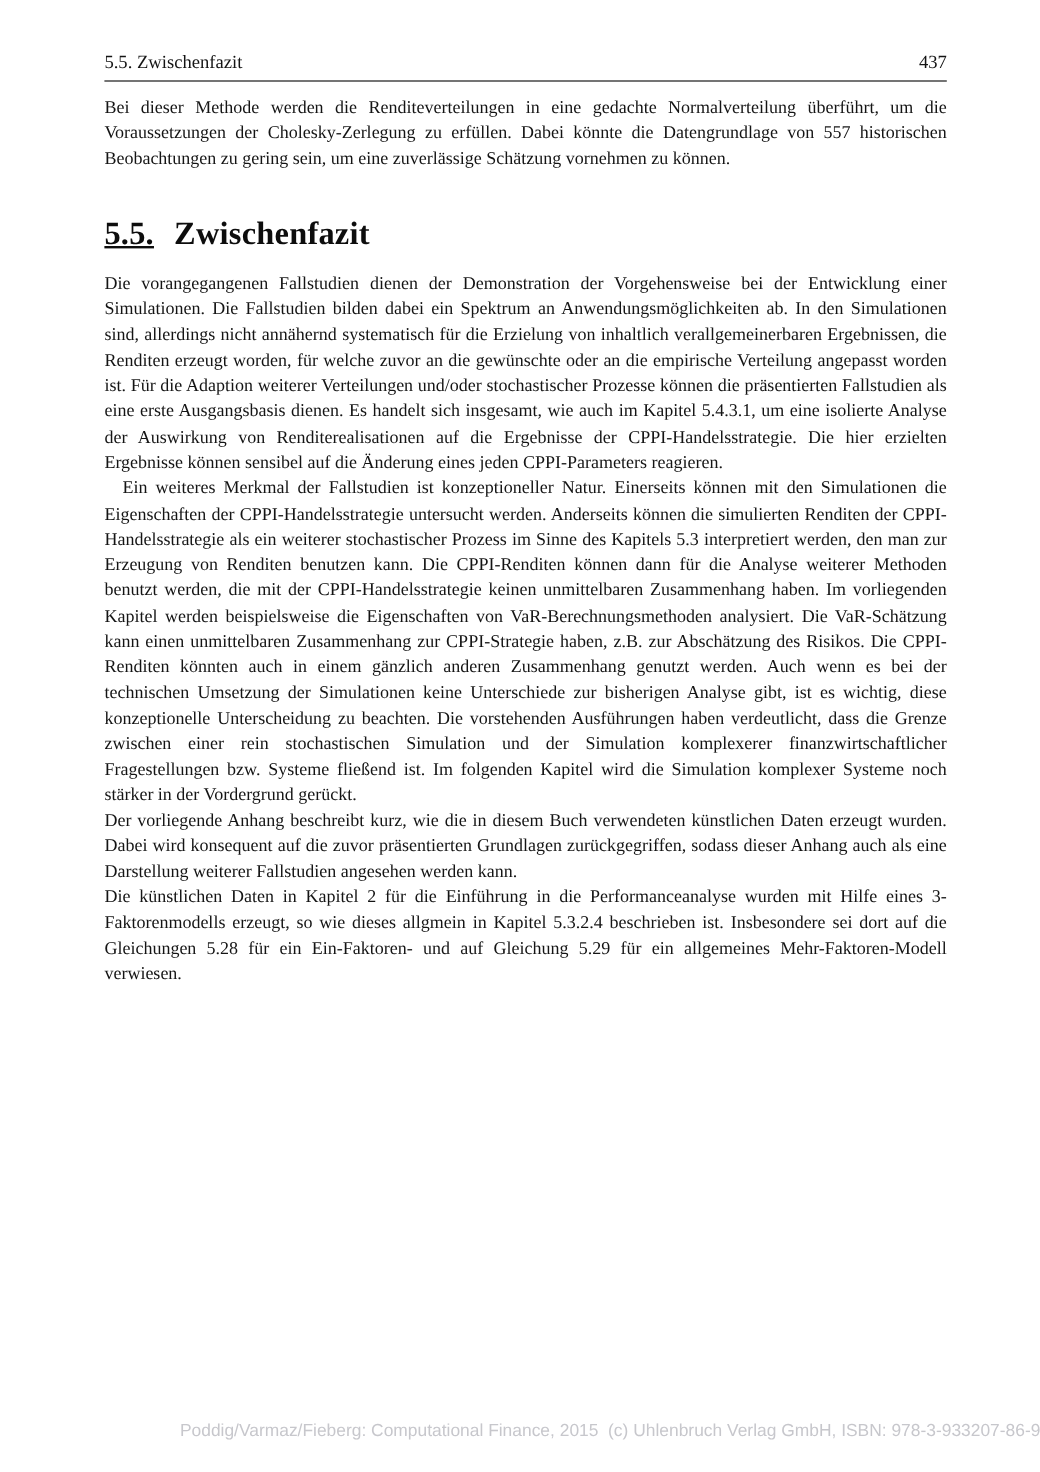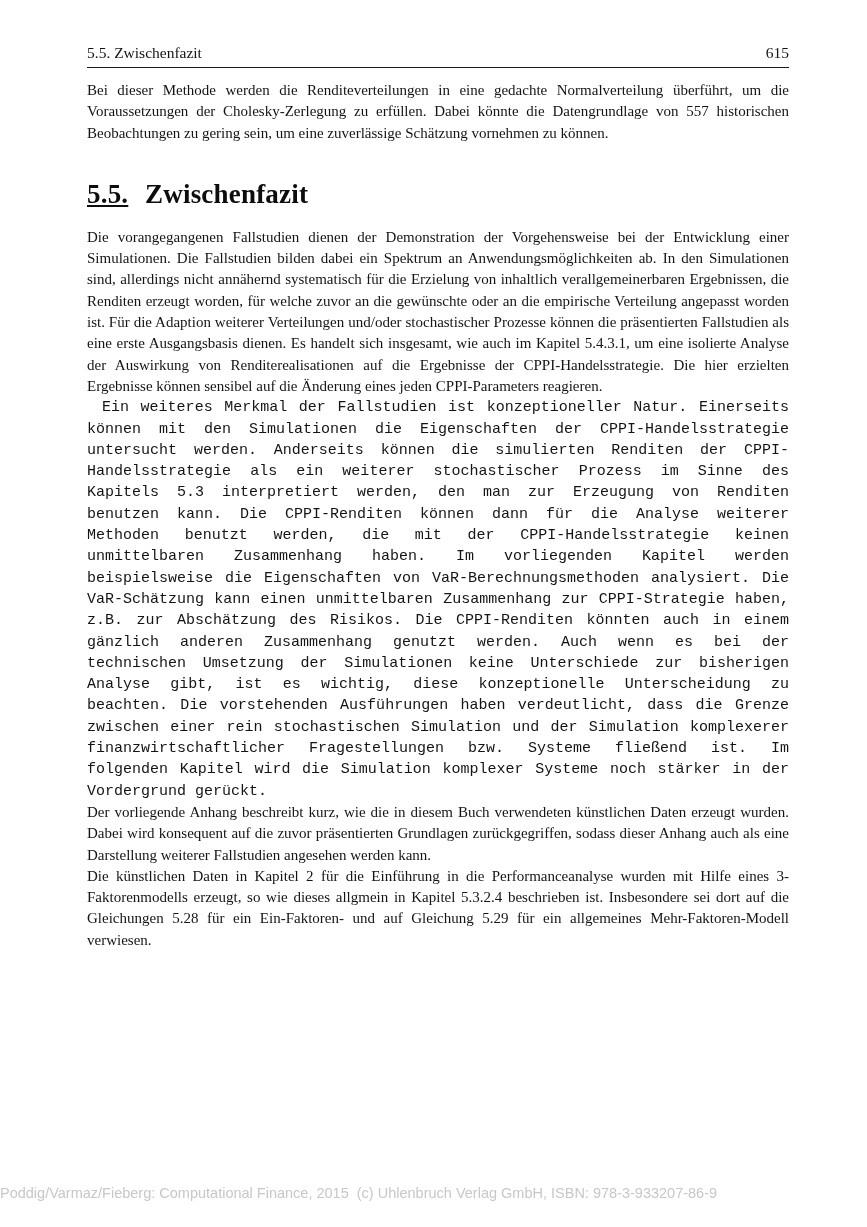--- a/index.html
+++ b/index.html
@@ -36,21 +36,21 @@
     font-size: 15.5px;
   }
 
   
   p.body {
     font-size: 15px;
     line-height: 21.3px;
     text-align: justify;
     color: #141414;
   }
-  p.body.indent { text-indent: 15px; font-family: Liberation Mono, monospace; }
+  p.body.indent { text-indent: 15px; }
 
   .intro { margin-top: 12px; }
 
   
   h1.section {
     font-size: 27px;
     font-weight: bold;
     letter-spacing: 0.2px;
     color: #0d0d0d;
   }
@@ -68,36 +68,36 @@
     margin-bottom: 13px;
   }
   h2.subsection .sec-num { margin-right: 0.62em; }
 
   
   .footer {
     position: absolute;
     left: 0;
     right: 0;
     top: 1185px;
-    text-align: left;
+    text-align: right;
     font-family: "Liberation Sans", sans-serif;
     font-size: 14.5px;
     color: #c7c7cc;
     white-space: pre;
   }
 </style>
 </head>
 <body>
 
 <div class="page">
   <div class="content">
 
     <div class="running-head">
       <span>5.5. Zwischenfazit</span>
-      <span>615</span>
+      <span>437</span>
     </div>
 
     <p class="body intro">Bei dieser Methode werden die Renditeverteilungen in eine gedachte Normalverteilung überführt, um die Voraussetzungen der Cholesky-Zerlegung zu erfüllen. Dabei könnte die Datengrundlage von 557 historischen Beobachtungen zu gering sein, um eine zuverlässige Schätzung vornehmen zu können.</p>
 
     <h1 class="section h-5-5">
       <span class="sec-num">5.5.</span><span>Zwischenfazit</span>
     </h1>
 
     <p class="body">Die vorangegangenen Fallstudien dienen der Demonstration der Vorgehensweise bei der Entwicklung einer Simulationen. Die Fallstudien bilden dabei ein Spektrum an Anwendungsmöglichkeiten ab. In den Simulationen sind, allerdings nicht annähernd systematisch für die Erzielung von inhaltlich verallgemeinerbaren Ergebnissen, die Renditen erzeugt worden, für welche zuvor an die gewünschte oder an die empirische Verteilung angepasst worden ist. Für die Adaption weiterer Verteilungen und/oder stochastischer Prozesse können die präsentierten Fallstudien als eine erste Ausgangsbasis dienen. Es handelt sich insgesamt, wie auch im Kapitel 5.4.3.1, um eine isolierte Analyse der Auswirkung von Renditerealisationen auf die Ergebnisse der CPPI-Handelsstrategie. Die hier erzielten Ergebnisse können sensibel auf die Änderung eines jeden CPPI-Parameters reagieren.</p>
     <p class="body indent">Ein weiteres Merkmal der Fallstudien ist konzeptioneller Natur. Einerseits können mit den Simulationen die Eigenschaften der CPPI-Handelsstrategie untersucht werden. Anderseits können die simulierten Renditen der CPPI-Handelsstrategie als ein weiterer stochastischer Prozess im Sinne des Kapitels 5.3 interpretiert werden, den man zur Erzeugung von Renditen benutzen kann. Die CPPI-Renditen können dann für die Analyse weiterer Methoden benutzt werden, die mit der CPPI-Handelsstrategie keinen unmittelbaren Zusammenhang haben. Im vorliegenden Kapitel werden beispielsweise die Eigenschaften von VaR-Berechnungsmethoden analysiert. Die VaR-Schätzung kann einen unmittelbaren Zusammenhang zur CPPI-Strategie haben, z.B. zur Abschätzung des Risikos. Die CPPI-Renditen könnten auch in einem gänzlich anderen Zusammenhang genutzt werden. Auch wenn es bei der technischen Umsetzung der Simulationen keine Unterschiede zur bisherigen Analyse gibt, ist es wichtig, diese konzeptionelle Unterscheidung zu beachten. Die vorstehenden Ausführungen haben verdeutlicht, dass die Grenze zwischen einer rein stochastischen Simulation und der Simulation komplexerer finanzwirtschaftlicher Fragestellungen bzw. Systeme fließend ist. Im folgenden Kapitel wird die Simulation komplexer Systeme noch stärker in der Vordergrund gerückt.</p>

